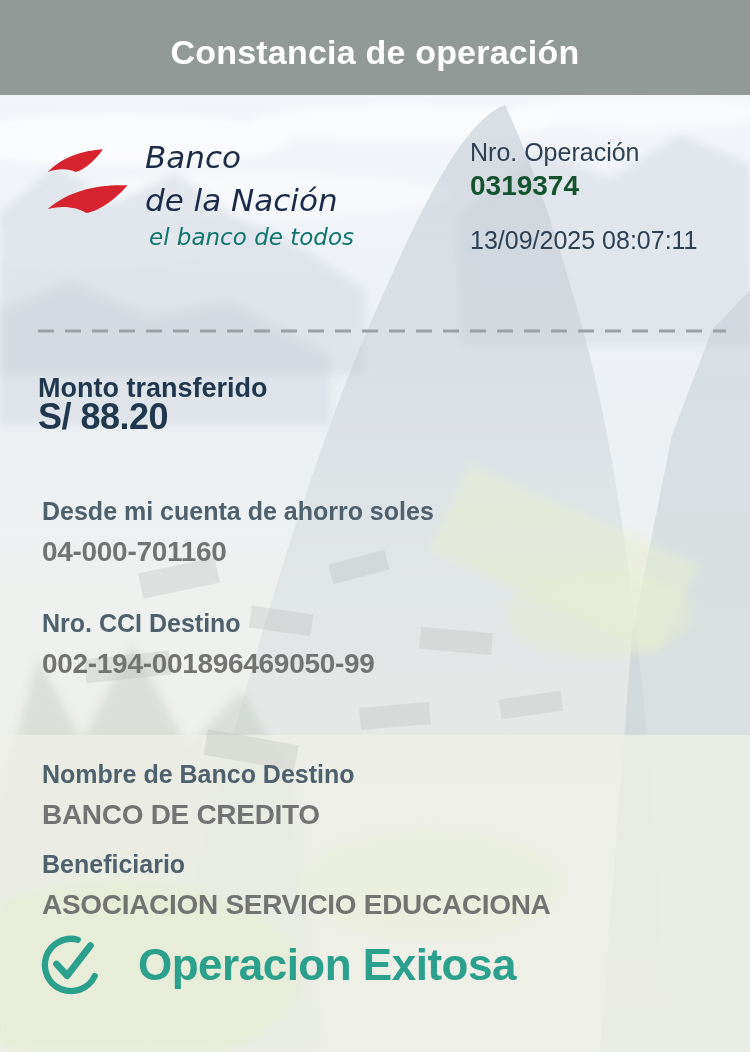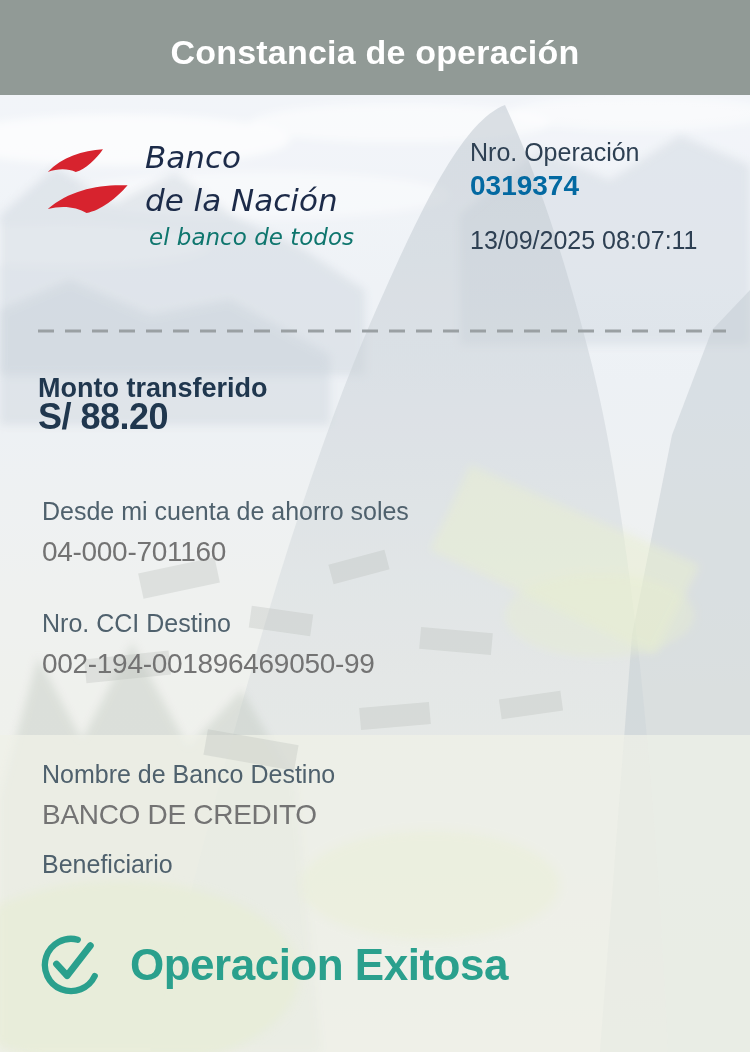--- a/index.html
+++ b/index.html
@@ -41,46 +41,46 @@
   .tagline {
     position: absolute; left: 149px; top: 224px;
     font-family: "DejaVu Sans", sans-serif;
     font-style: italic; font-weight: 500;
     color: #0f766e;
     font-size: 23px;
   }
   
   .op-block { position: absolute; left: 470px; top: 138px; }
   .op-label  { font-size: 25px; color: #2e4053; }
-  .op-number { font-size: 28px; font-weight: bold; color: #0369a1; margin-top: 3px; }
+  .op-number { font-size: 28px; font-weight: bold; color: #14532d; margin-top: 3px; }
   .op-date   { font-size: 25px; color: #2e4053; margin-top: 24px; }
   
   .divider { position: absolute; top: 329px; left: 38px; }
   
   .amount-label {
     position: absolute; left: 38px; top: 373px;
     font-size: 27px; font-weight: bold; color: #20374e;
   }
   .amount {
     position: absolute; left: 38px; top: 396px;
     font-size: 36px; font-weight: bold; color: #20374e;
     letter-spacing: -0.5px;
   }
   
-  .field { position: absolute; left: 42px; }
+  .field { position: absolute; left: 42px; font-weight: bold; }
   .field-0 { top: 497px; }
   .field-1 { top: 609px; }
   .field-2 { top: 720px; margin-top: 40px; }
   .field-3 { top: 850px; }
   .field-label { font-size: 25px; color: #4f616d; }
   .field-value { font-size: 28px; color: #737373; margin-top: 10px; letter-spacing: -0.3px; }
   
   .status {
     position: absolute; left: 40px; top: 934px;
-    display: flex; align-items: center; gap: 28px;
+    display: flex; align-items: center; gap: 36px;
   }
   .check-icon { width: 62px; height: 62px; }
   .status-text {
     font-size: 44px; font-weight: bold;
     color: #2aa08d; letter-spacing: -0.5px;
   }
 </style>
 </head>
 <body>
 
@@ -172,20 +172,21 @@
   <div class="field field-1">
     <div class="field-label">Nro. CCI Destino</div>
     <div class="field-value">002-194-001896469050-99</div>
   </div>
   <div class="field field-2">
     <div class="field-label">Nombre de Banco Destino</div>
     <div class="field-value">BANCO DE CREDITO</div>
   </div>
   <div class="field field-3">
     <div class="field-label">Beneficiario</div>
+    <div class="field-value">ASOCIACION SERVICIO EDUCACIONA</div>
   </div>
 
   <div class="status">
     <svg class="check-icon" viewBox="0 0 64 64" aria-hidden="true">
       <path d="M39,5.9 A27,27 0 1 0 56.5,43.4" fill="none" stroke="#2aa08d" stroke-width="6.5" stroke-linecap="round"></path>
       <polyline points="17,31 28,43 52,12" fill="none" stroke="#2aa08d" stroke-width="7" stroke-linecap="round" stroke-linejoin="round"></polyline>
     </svg>
     <div class="status-text">Operacion Exitosa</div>
   </div>
 

